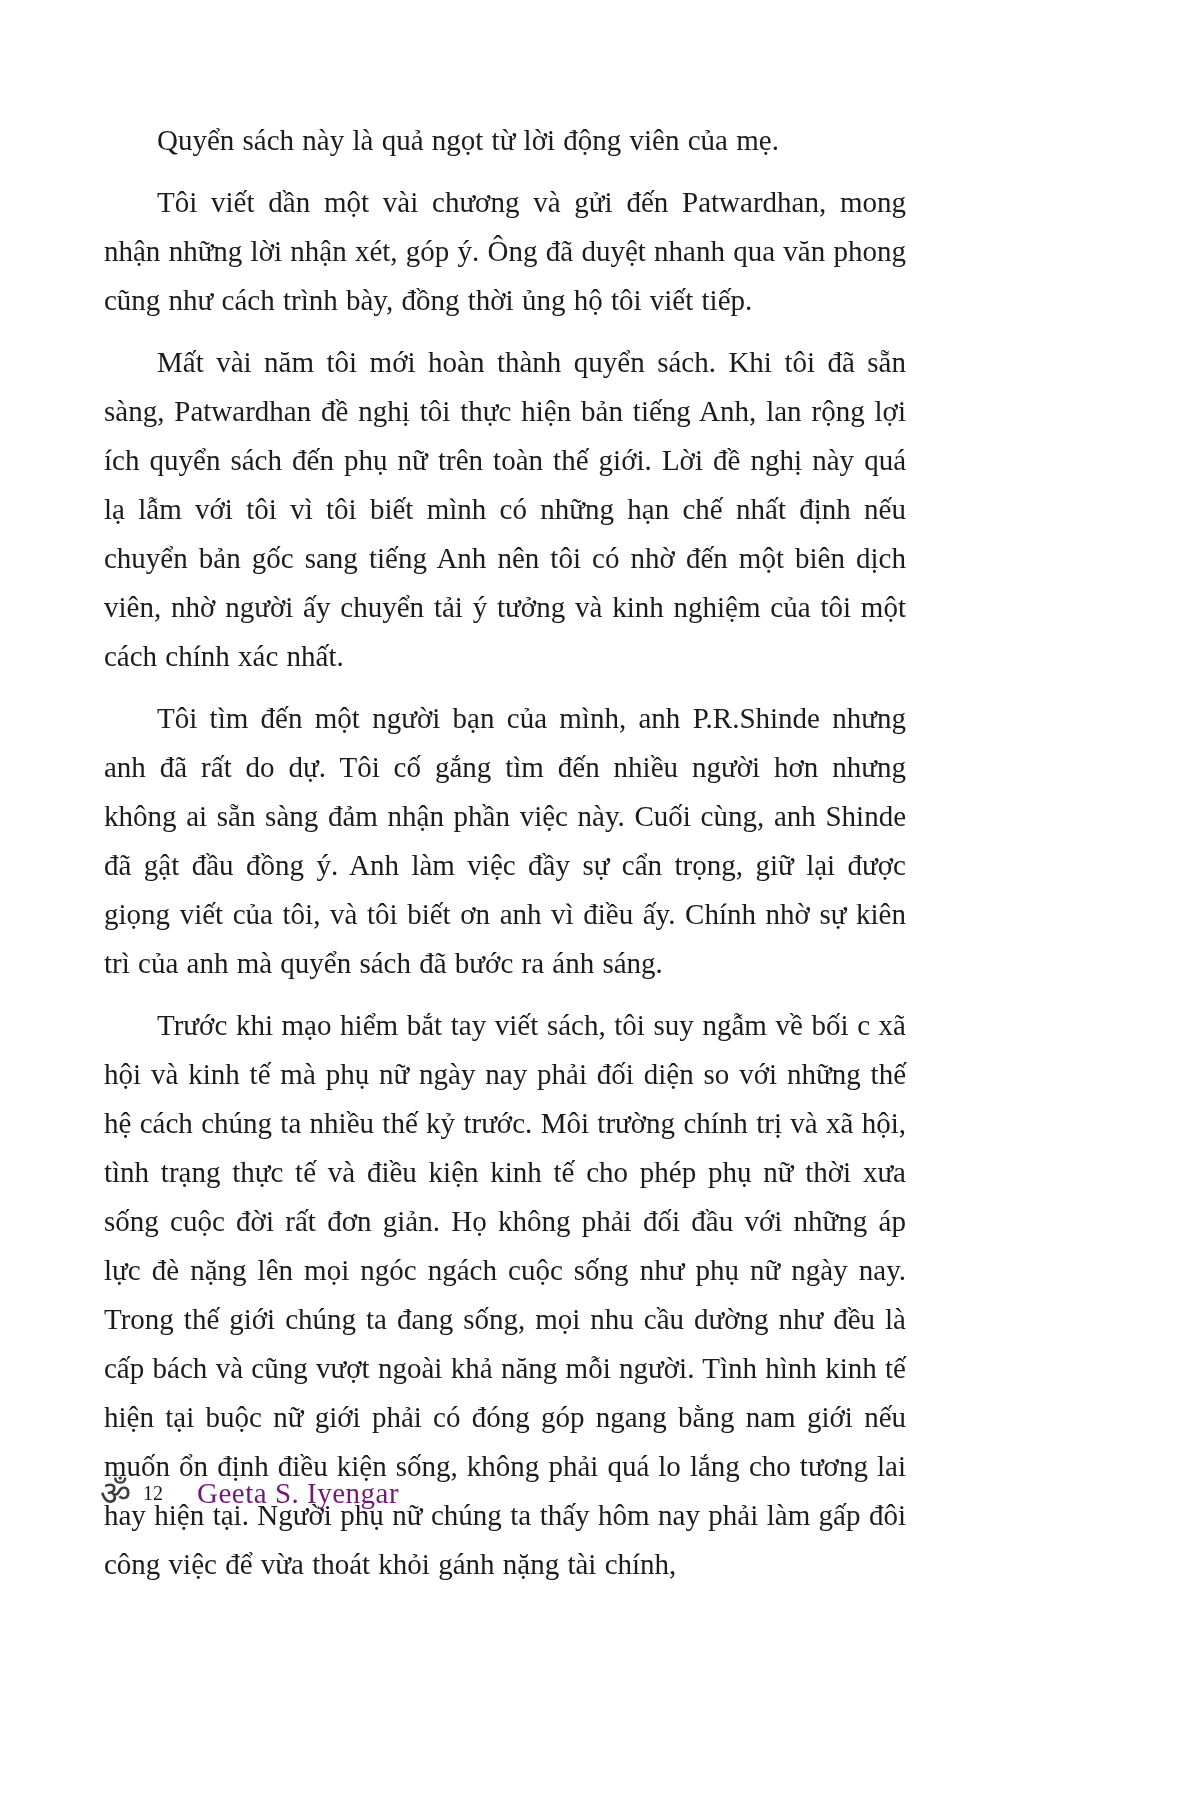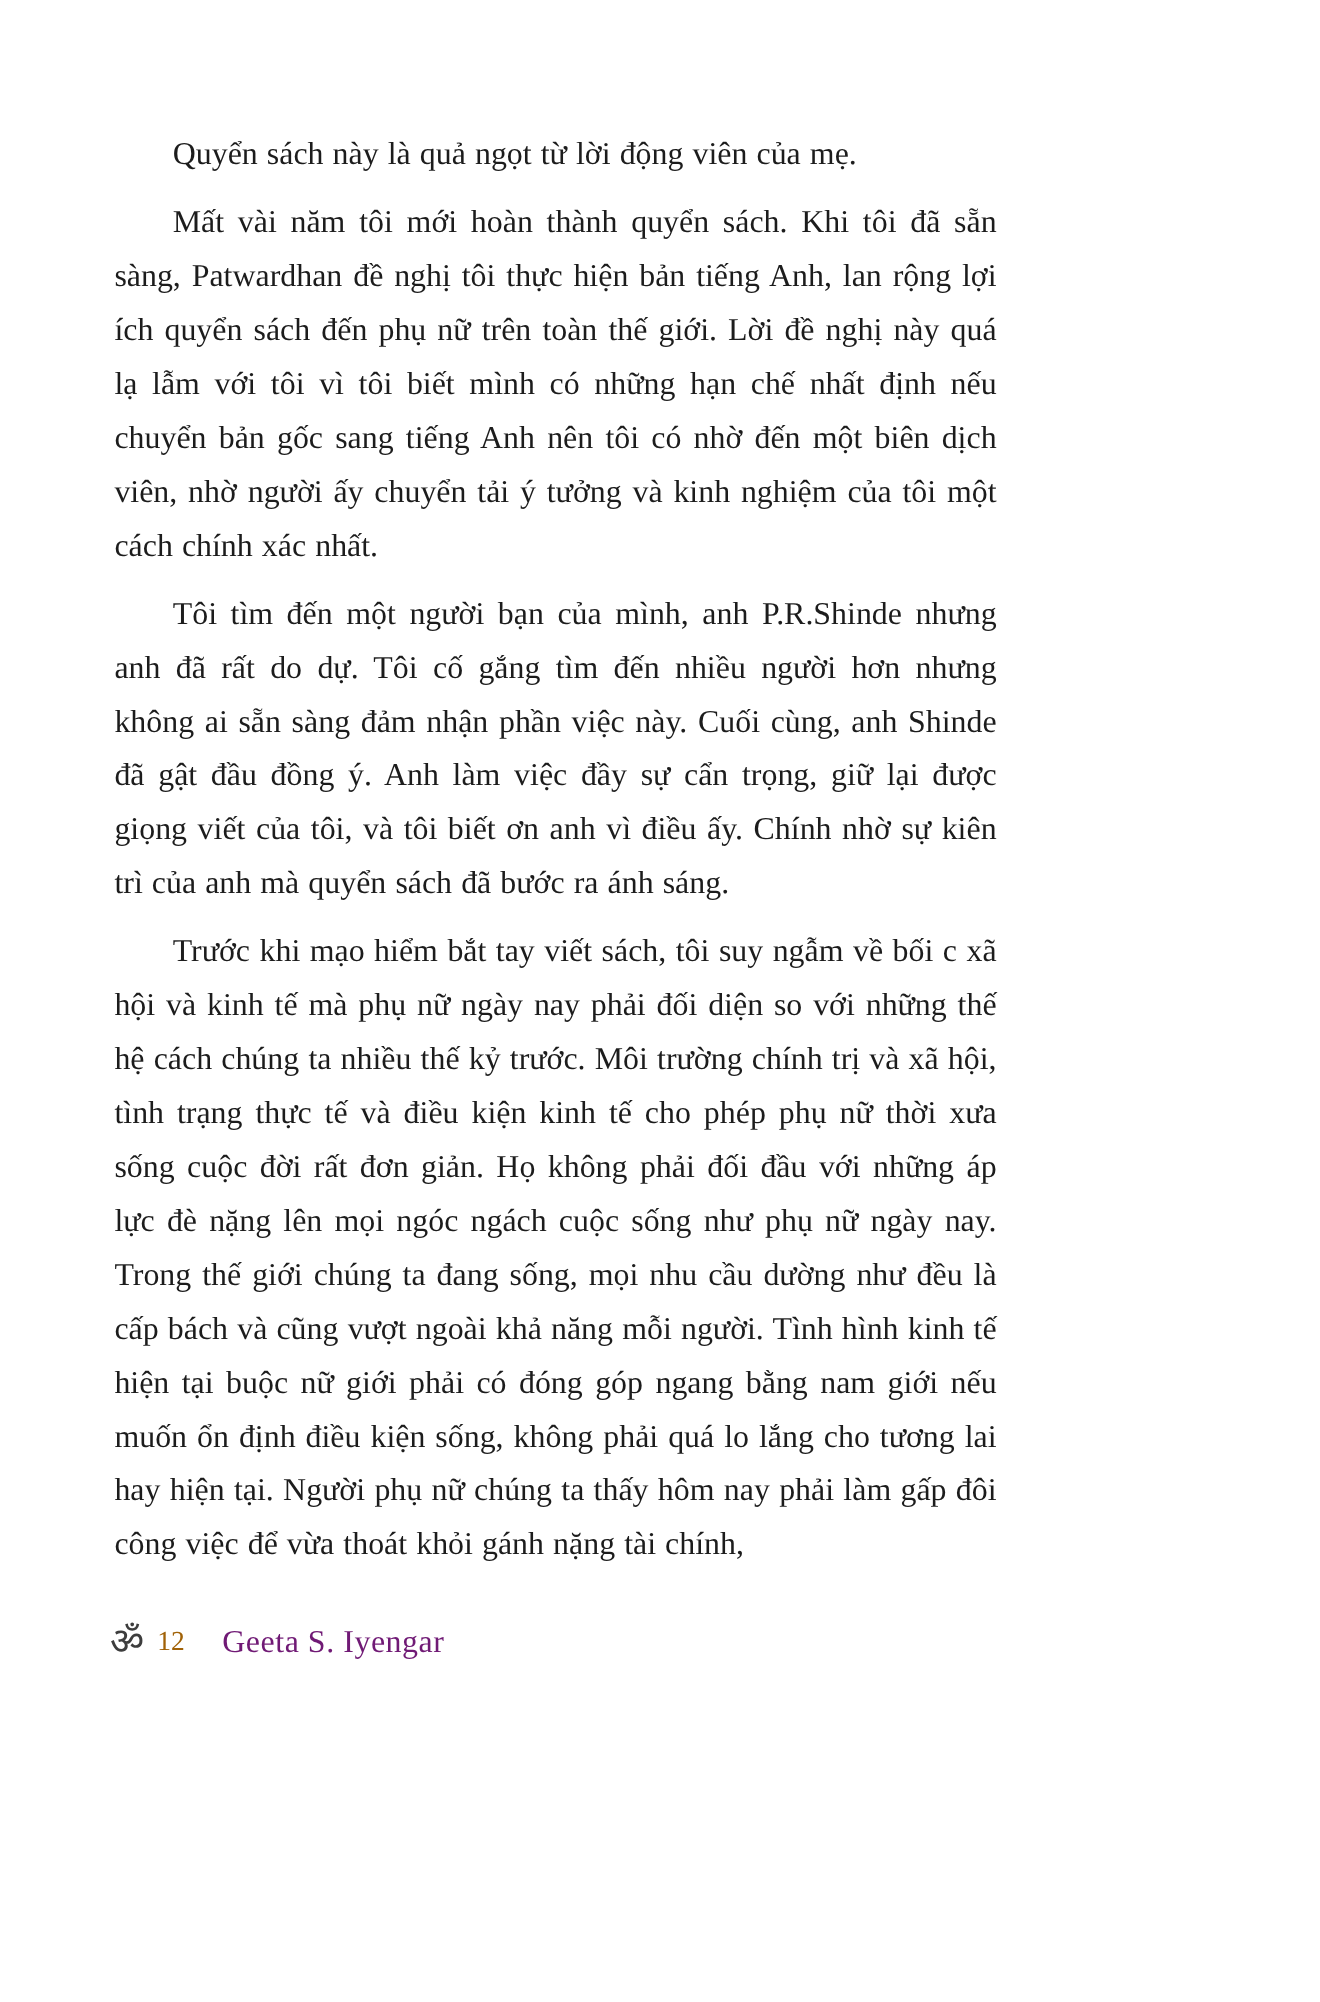--- a/index.html
+++ b/index.html
@@ -39,37 +39,38 @@
     align-items: center;
   }
   .om {
     font-family: "DejaVu Sans", sans-serif;
     font-size: 34px;
     color: #3d3d3d;
     line-height: 1;
     margin-right: 12px;
   }
   .pagenum {
-    font-size: 25px;
-    color: #a16207;
+    font-size: 20px;
+    color: #0f172a;
     margin-right: 34px;
   }
   .author {
     font-size: 29px;
     color: #701a75;
     letter-spacing: 0.5px;
   }
 </style>
 </head>
 <body>
 
 <div class="page">
 
   <div class="content">
     <p class="para">Quyển sách này là quả ngọt từ lời động viên của mẹ.</p>
+    <p class="para">Tôi viết dần một vài chương và gửi đến Patwardhan, mong nhận những lời nhận xét, góp ý. Ông đã duyệt nhanh qua văn phong cũng như cách trình bày, đồng thời ủng hộ tôi viết tiếp.</p>
     <p class="para">Mất vài năm tôi mới hoàn thành quyển sách. Khi tôi đã sẵn sàng, Patwardhan đề nghị tôi thực hiện bản tiếng Anh, lan rộng lợi ích quyển sách đến phụ nữ trên toàn thế giới. Lời đề nghị này quá lạ lẫm với tôi vì tôi biết mình có những hạn chế nhất định nếu chuyển bản gốc sang tiếng Anh nên tôi có nhờ đến một biên dịch viên, nhờ người ấy chuyển tải ý tưởng và kinh nghiệm của tôi một cách chính xác nhất.</p>
     <p class="para">Tôi tìm đến một người bạn của mình, anh P.R.Shinde nhưng anh đã rất do dự. Tôi cố gắng tìm đến nhiều người hơn nhưng không ai sẵn sàng đảm nhận phần việc này. Cuối cùng, anh Shinde đã gật đầu đồng ý. Anh làm việc đầy sự cẩn trọng, giữ lại được giọng viết của tôi, và tôi biết ơn anh vì điều ấy. Chính nhờ sự kiên trì của anh mà quyển sách đã bước ra ánh sáng.</p>
     <p class="para">Trước khi mạo hiểm bắt tay viết sách, tôi suy ngẫm về bối c xã hội và kinh tế mà phụ nữ ngày nay phải đối diện so với những thế hệ cách chúng ta nhiều thế kỷ trước. Môi trường chính trị và xã hội, tình trạng thực tế và điều kiện kinh tế cho phép phụ nữ thời xưa sống cuộc đời rất đơn giản. Họ không phải đối đầu với những áp lực đè nặng lên mọi ngóc ngách cuộc sống như phụ nữ ngày nay. Trong thế giới chúng ta đang sống, mọi nhu cầu dường như đều là cấp bách và cũng vượt ngoài khả năng mỗi người. Tình hình kinh tế hiện tại buộc nữ giới phải có đóng góp ngang bằng nam giới nếu muốn ổn định điều kiện sống, không phải quá lo lắng cho tương lai hay hiện tại. Người phụ nữ chúng ta thấy hôm nay phải làm gấp đôi công việc để vừa thoát khỏi gánh nặng tài chính,</p>
   </div>
 
   <div class="footer">
     <span class="om">ॐ</span>
     <span class="pagenum">12</span>
     <span class="author">Geeta S. Iyengar</span>
   </div>

